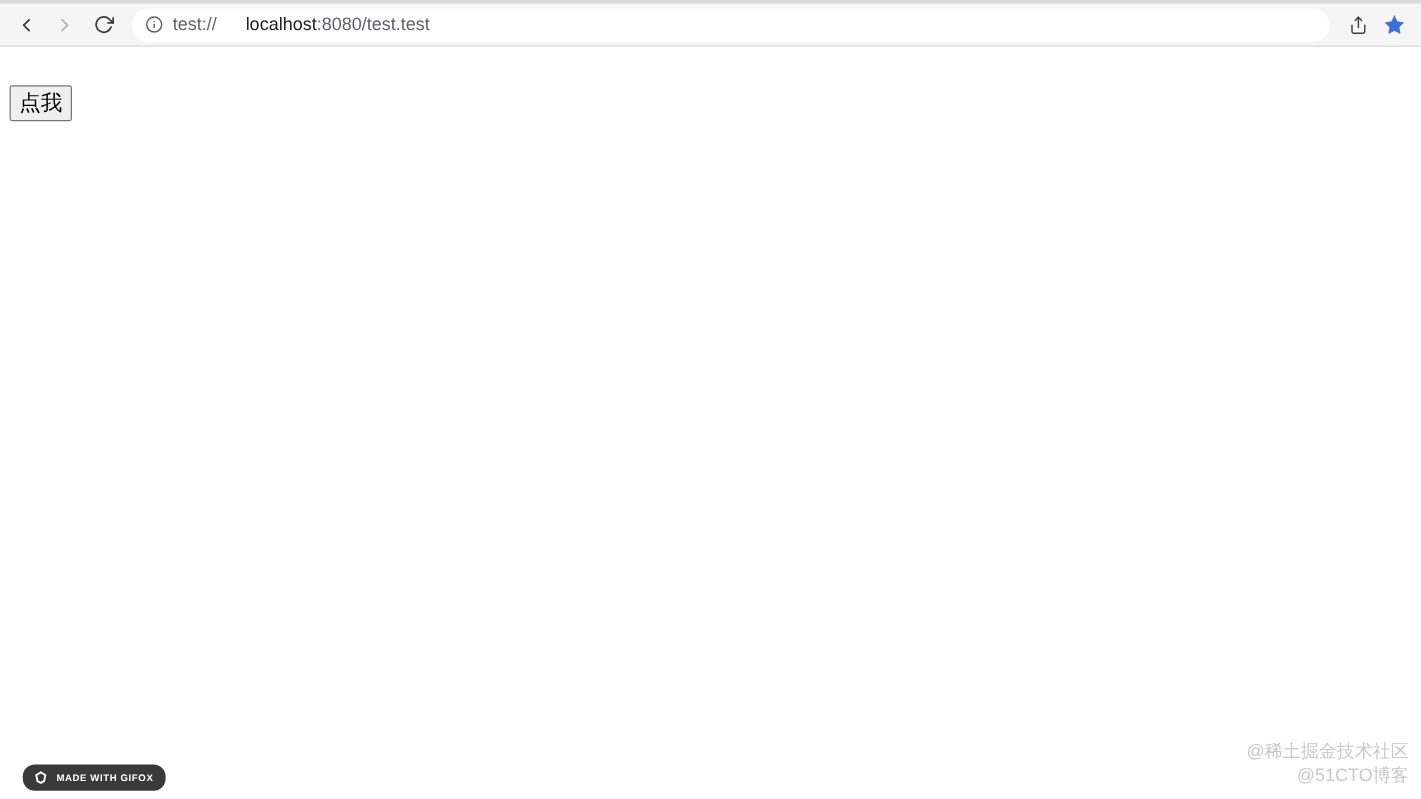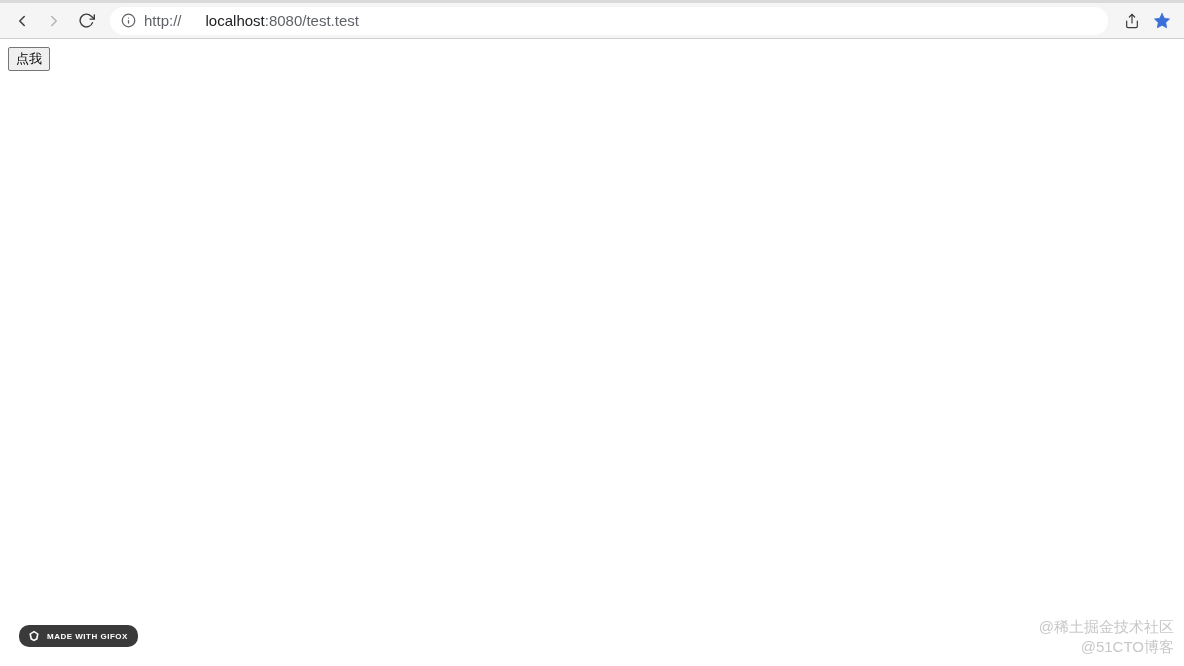--- a/index.html
+++ b/index.html
@@ -81,32 +81,33 @@
     }
     .divider-line {
       height: 1px;
       background: #d0d0d0;
     }
     .page-content {
       padding: 8px;
       background: #fff;
     }
     .main-btn {
-      font-size: 13px;
+      font-size: 18px;
       padding: 2px 7px;
       background: #efefef;
       border: 1px solid #767676;
       border-radius: 2px;
       cursor: pointer;
       font-family: inherit;
+      margin-top: 24px;
     }
     .gifox-badge {
       position: absolute;
       left: 19px;
-      bottom: 19px;
+      bottom: 7px;
       background: #3a3a3a;
       color: #fff;
       border-radius: 10px;
       padding: 4px 10px 4px 8px;
       display: flex;
       align-items: center;
       gap: 6px;
       font-size: 8px;
       font-weight: 600;
       letter-spacing: 0.5px;
@@ -147,21 +148,21 @@
   </div>
 
   <div class="address-bar">
     <span class="info-icon">
       <svg width="15" height="15" viewBox="0 0 24 24" fill="none" stroke="#5f6368" stroke-width="2" stroke-linecap="round" stroke-linejoin="round">
           <circle cx="12" cy="12" r="10"></circle>
           <line x1="12" y1="16" x2="12" y2="12"></line>
           <line x1="12" y1="8" x2="12.01" y2="8"></line>
         </svg>
     </span>
-    <span class="url"><span>http://</span><span class="host">localhost</span><span>:8080/test.test</span></span>
+    <span class="url"><span>test://</span><span class="host">localhost</span><span>:8080/test.test</span></span>
   </div>
 
   <div class="right-icons">
     <div class="icon-btn">
       <svg width="16" height="16" viewBox="0 0 24 24" fill="none" stroke="#3c3c3c" stroke-width="1.8" stroke-linecap="round" stroke-linejoin="round">
           <path d="M4 12v8a2 2 0 0 0 2 2h12a2 2 0 0 0 2-2v-8"></path>
           <polyline points="16 6 12 2 8 6"></polyline>
           <line x1="12" y1="2" x2="12" y2="15"></line>
         </svg>
     </div>

